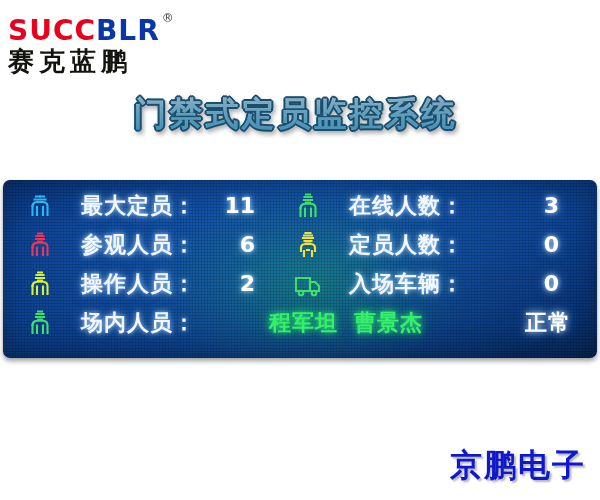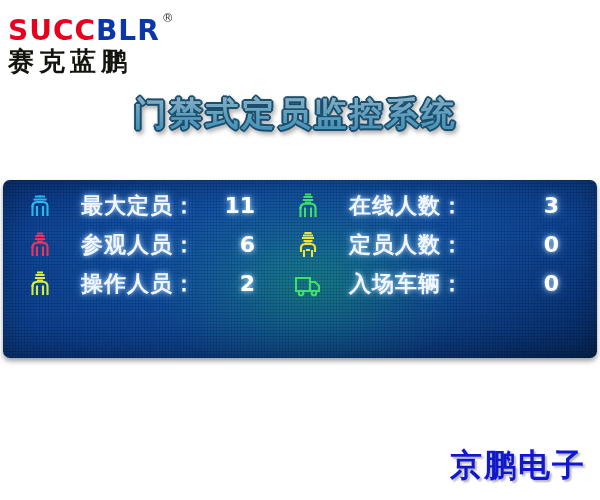--- a/index.html
+++ b/index.html
@@ -290,17 +290,36 @@
             <path d="M17 13 h5 l4 4 v5 h-9 Z"></path>
             <circle cx="8" cy="24" r="2.3"></circle>
             <circle cx="21" cy="24" r="2.3"></circle>
           </g>
         </svg>
         <span class="led-label">入场车辆：</span>
         <span class="led-value">0</span>
       </div>
     </div>
 
+    <div class="led-row">
+      <div class="led-col left" style="width:250px;">
+        <svg class="led-icon" viewBox="0 0 30 30">
+          <g fill="none" stroke="#3fe06a" stroke-width="2.1" stroke-linecap="square">
+            <path d="M13 3.5 h4 M11.5 6 h7 M11 9 h8 M13 11.5 h4"></path>
+            <path d="M7.5 17 q0-3.8 4.5-4.2 h6 q4.5 .4 4.5 4.2 v8"></path>
+            <path d="M7.5 17 v8"></path>
+            <path d="M12 17.5 v7.5 M18 17.5 v7.5"></path>
+          </g>
+        </svg>
+        <span class="led-label">场内人员：</span>
+      </div>
+      <div class="led-col right" style="width:344px;padding-left:0;">
+        <span class="led-names">程军坦</span>
+        <span class="name-gap"></span>
+        <span class="led-names" style="margin-left:0;">曹景杰</span>
+        <span class="led-status">正常</span>
+      </div>
+    </div>
 
   </div>
 </div>
 
 <div id="footer-brand">京鹏电子</div>
 
 </body></html>

